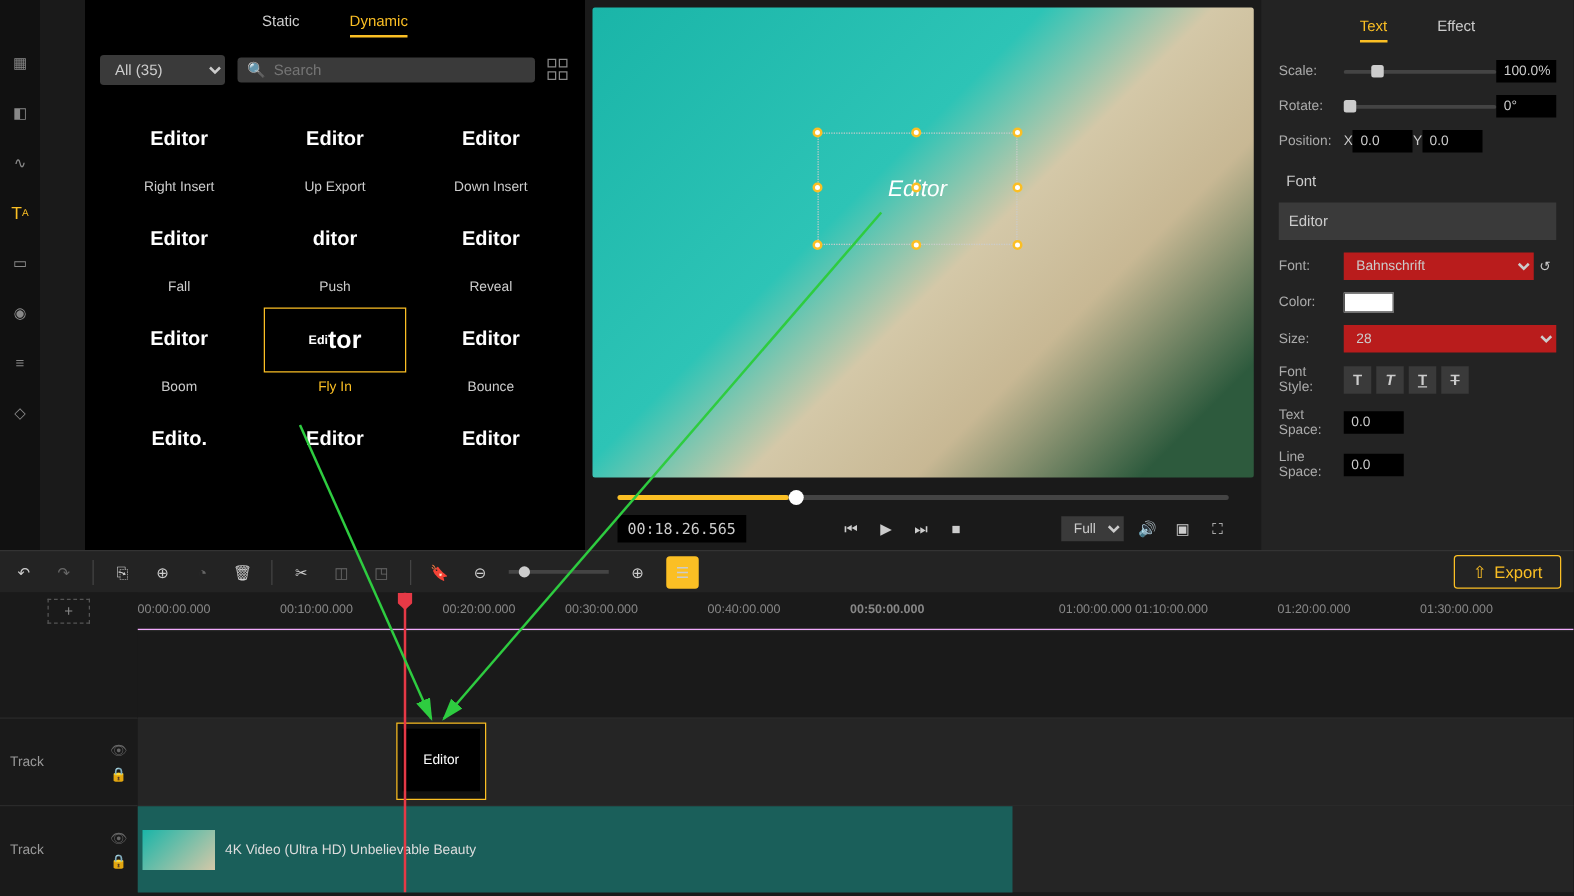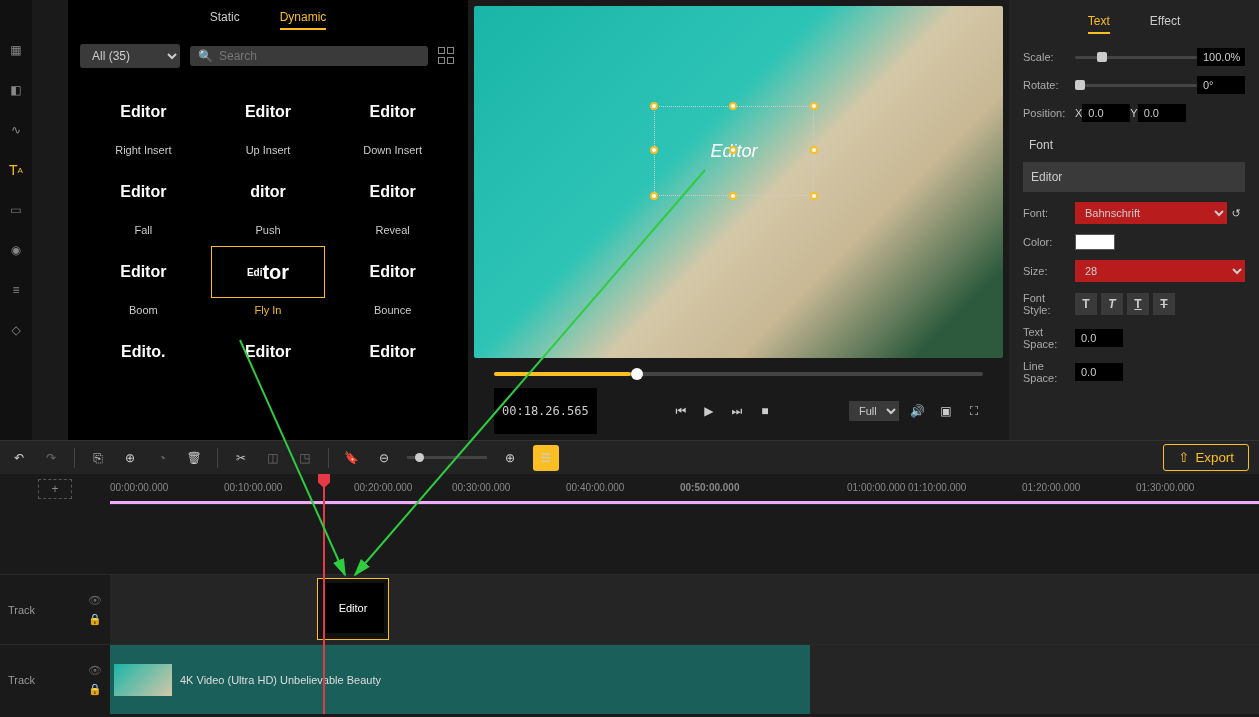--- a/index.html
+++ b/index.html
@@ -28,21 +28,21 @@
 .preview { position:relative; flex:1; background:linear-gradient(135deg,#1ab5a8 0%,#2dc4b6 40%,#d4c8a8 55%,#c8b894 70%,#2d5a3d 90%); border-radius:2px; overflow:hidden; }
 .text-overlay { position:absolute; left:180px; top:100px; width:160px; height:90px; border:1px dotted #ccc; display:flex; align-items:center; justify-content:center; color:#fff; font-size:18px; font-style:italic; }
 .handle { position:absolute; width:8px; height:8px; background:#fff; border:2px solid #fbbf24; border-radius:50%; }
 .h-tl{top:-5px;left:-5px;} .h-tm{top:-5px;left:calc(50% - 5px);} .h-tr{top:-5px;right:-5px;}
 .h-ml{top:calc(50% - 5px);left:-5px;} .h-mm{top:calc(50% - 5px);left:calc(50% - 5px);} .h-mr{top:calc(50% - 5px);right:-5px;}
 .h-bl{bottom:-5px;left:-5px;} .h-bm{bottom:-5px;left:calc(50% - 5px);} .h-br{bottom:-5px;right:-5px;}
 .playback-slider { margin:14px 20px 8px; height:4px; background:#444; position:relative; border-radius:2px; }
 .playback-slider .fill { position:absolute; height:100%; background:#fbbf24; width:28%; border-radius:2px; }
 .playback-slider .knob { position:absolute; left:28%; top:-4px; width:12px; height:12px; background:#fff; border-radius:50%; }
 .playback-controls { display:flex; align-items:center; gap:12px; padding:4px 20px 0; }
-.timecode { background:#000; padding:16px 8px; font-family:monospace; font-size:12px; }
+.timecode { background:#000; padding:4px 8px; font-family:monospace; font-size:12px; }
 .pc-center { display:flex; gap:10px; margin:0 auto; }
 .pc-right { display:flex; gap:10px; align-items:center; }
 .pc-right select { background:#3a3a3a; color:#ccc; border:none; padding:3px 6px; font-size:11px; }
 .icon-btn { width:18px; height:18px; color:#ccc; cursor:pointer; display:flex; align-items:center; justify-content:center; }
 .right-panel { width:250px; background:#232323; display:flex; flex-direction:column; padding:6px 14px; gap:10px; overflow-y:auto; }
 .right-tabs { display:flex; justify-content:center; gap:40px; padding:4px 0; }
 .right-tabs span { padding:4px 0; cursor:pointer; }
 .right-tabs span.active { color:#fbbf24; border-bottom:2px solid #fbbf24; }
 .prop-row { display:flex; align-items:center; gap:0; font-size:11px; }
 .prop-row label { width:52px; color:#aaa; }
@@ -61,21 +61,21 @@
 .zoom-slider .knob { position:absolute; left:8px; top:-3px; width:9px; height:9px; background:#ccc; border-radius:50%; }
 .export-btn { background:none; border:1px solid #fbbf24; color:#fbbf24; padding:5px 14px; border-radius:3px; cursor:pointer; display:flex; align-items:center; gap:6px; margin-left:auto; }
 .settings-btn { background:#fbbf24; width:26px; height:26px; border-radius:3px; display:flex; align-items:center; justify-content:center; cursor:pointer; }
 .timeline { height:240px; background:#1a1a1a; display:flex; }
 .track-labels { width:110px; background:#1a1a1a; }
 .track-labels .add-row { height:30px; display:flex; align-items:center; justify-content:center; }
 .add-track-btn { border:1px dashed #555; padding:2px 12px; cursor:pointer; color:#888; }
 .track-label-row { height:70px; display:flex; align-items:center; justify-content:space-between; padding:0 8px; font-size:11px; color:#999; border-top:1px solid #2a2a2a; }
 .track-label-icons { display:flex; flex-direction:column; gap:6px; color:#666; }
 .timeline-body { flex:1; position:relative; overflow:hidden; }
-.ruler { height:30px; border-bottom:3px solid #f0abfc; position:relative; font-size:10px; color:#888; }
+.ruler { height:30px; border-bottom:1px solid #f0abfc; position:relative; font-size:10px; color:#888; }
 .ruler span { position:absolute; top:8px; }
 .track-row { height:70px; border-top:1px solid #2a2a2a; position:relative; background:#252525; }
 .text-clip { position:absolute; left:207px; top:3px; width:72px; height:62px; border:1px solid #fbbf24; background:#111; }
 .text-clip-inner { margin:4px; height:50px; background:#000; display:flex; align-items:center; justify-content:center; color:#fff; font-size:13px; }
 .video-clip { position:absolute; left:0; top:0; width:700px; height:70px; background:#1a5f5a; display:flex; align-items:center; gap:8px; padding:4px; }
 .video-thumb { width:58px; height:32px; background:linear-gradient(135deg,#1ab5a8,#d4c8a8); }
 .playhead { position:absolute; left:213px; top:0; width:2px; height:240px; background:#e63946; z-index:10; }
 .playhead::before { content:''; position:absolute; top:0; left:-5px; width:12px; height:14px; background:#e63946; clip-path:polygon(0 0,100% 0,100% 60%,50% 100%,0 60%); }
 .arrow { position:absolute; pointer-events:none; z-index:50; }
 </style>
@@ -112,21 +112,21 @@
           <span></span>
         </div>
     </div>
     <div class="effects-grid" id="effects-grid">
         <div class="effect-item">
           <div class="effect-thumb">Editor</div>
           <div class="effect-label">Right Insert</div>
         </div>
         <div class="effect-item">
           <div class="effect-thumb">Editor</div>
-          <div class="effect-label">Up Insert</div>
+          <div class="effect-label">Up Export</div>
         </div>
         <div class="effect-item">
           <div class="effect-thumb">Editor</div>
           <div class="effect-label">Down Insert</div>
         </div>
         <div class="effect-item">
           <div class="effect-thumb">Editor</div>
           <div class="effect-label">Fall</div>
         </div>
         <div class="effect-item">

